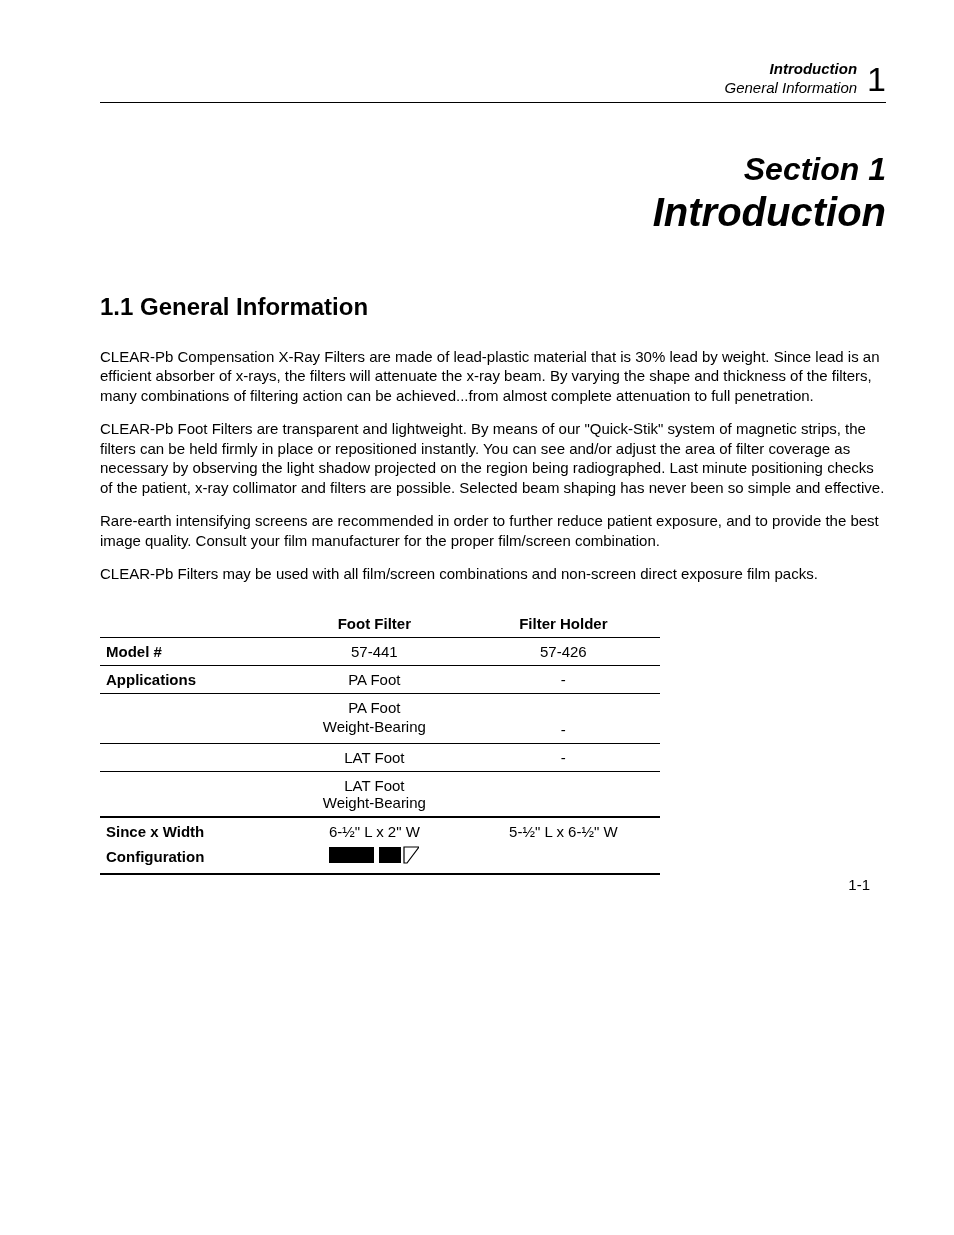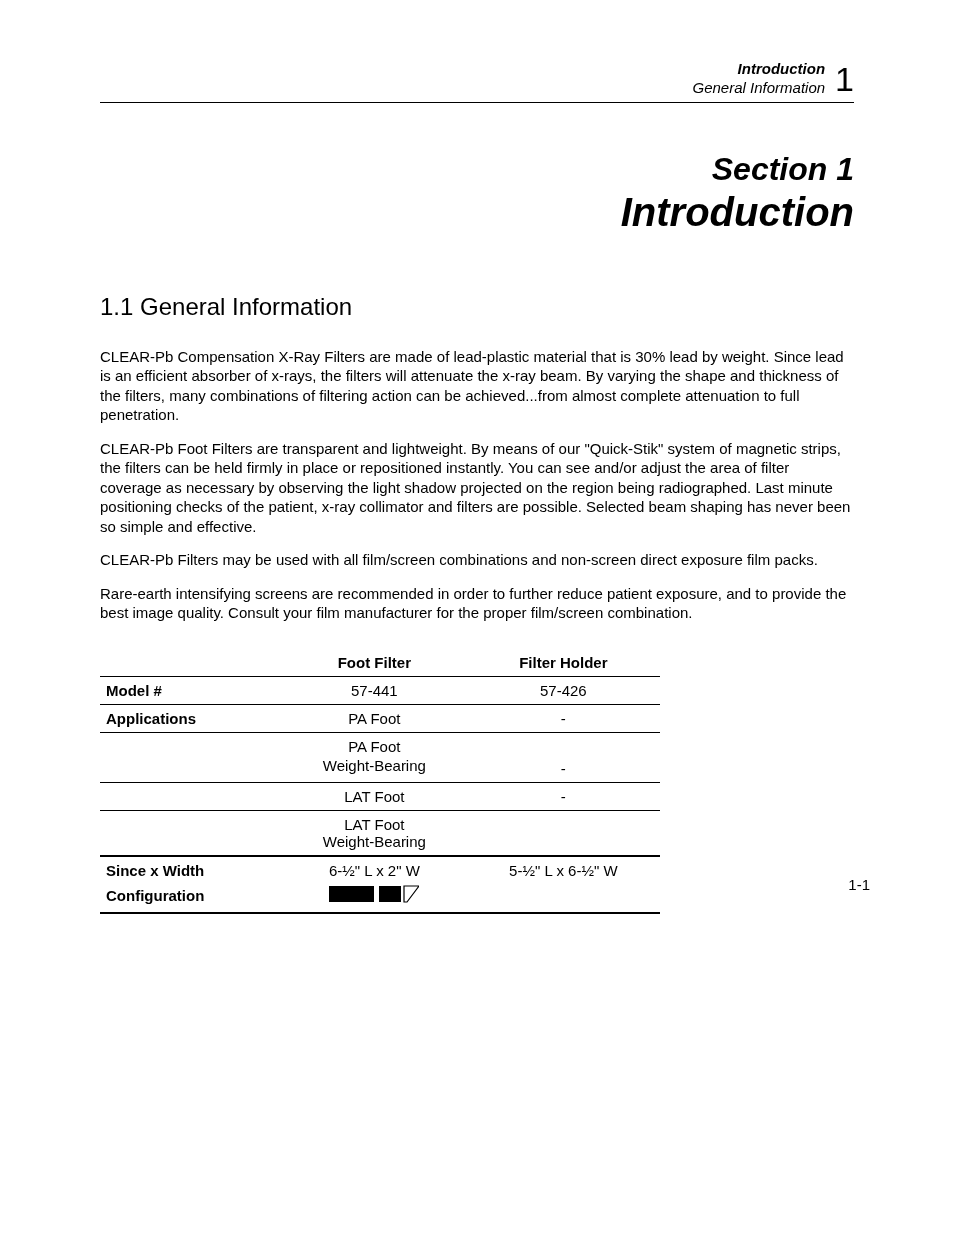--- a/index.html
+++ b/index.html
@@ -6,21 +6,21 @@
     margin: 0;
     padding: 0;
     font-family: Arial, Helvetica, sans-serif;
     background: #fff;
     color: #000;
   }
   .page {
     width: 954px;
     height: 943px;
     box-sizing: border-box;
-    padding: 60px 100px 40px 100px;
+    padding: 60px 68px 40px 100px;
     position: relative;
   }
   .header {
     text-align: right;
     border-bottom: 1.5px solid #000;
     padding-bottom: 4px;
     margin-bottom: 48px;
   }
   .header-inner {
     display: inline-flex;
@@ -55,21 +55,21 @@
     font-size: 32px;
     margin-bottom: 2px;
   }
   .section-title {
     font-style: italic;
     font-weight: bold;
     font-size: 40px;
   }
   .h2 {
     font-size: 24px;
-    font-weight: normal;
+    font-weight: bold;
     margin: 0 0 26px 0;
   }
   p.para {
     font-size: 15px;
     line-height: 1.3;
     margin: 0 0 14px 0;
   }
   .spec-table {
     width: 560px;
     border-collapse: collapse;
@@ -123,22 +123,22 @@
 
   <div class="section-block">
     <div class="section-label">Section 1</div>
     <div class="section-title">Introduction</div>
   </div>
 
   <div class="h2">1.1 General Information</div>
 
   <p class="para">CLEAR-Pb Compensation X-Ray Filters are made of lead-plastic material that is 30% lead by weight. Since lead is an efficient absorber of x-rays, the filters will attenuate the x-ray beam.  By varying the shape and thickness of the filters, many combinations of filtering action can be achieved...from almost complete attenuation to full penetration.</p>
   <p class="para">CLEAR-Pb Foot Filters are transparent and lightweight.  By means of our "Quick-Stik" system of magnetic strips, the filters can be held firmly in place or repositioned instantly.  You can see and/or adjust the area of filter coverage as necessary by observing the light shadow projected on the region being radiographed.  Last minute positioning checks of the patient, x-ray collimator and filters are possible. Selected beam shaping has never been so simple and effective.</p>
+  <p class="para">Rare-earth intensifying screens are recommended in order to further reduce patient exposure, and to provide the best image quality. Consult your film manufacturer for the proper film/screen combination.</p>
   <p class="para">CLEAR-Pb Filters may be used with all film/screen combinations and non-screen direct exposure film packs.</p>
-  <p class="para">Rare-earth intensifying screens are recommended in order to further reduce patient exposure, and to provide the best image quality. Consult your film manufacturer for the proper film/screen combination.</p>
 
 
   <table class="spec-table">
     <thead>
       <tr class="sep">
         <th class="rowlabel"></th>
         <th>Foot Filter</th>
         <th>Filter Holder</th>
       </tr>
     </thead>

